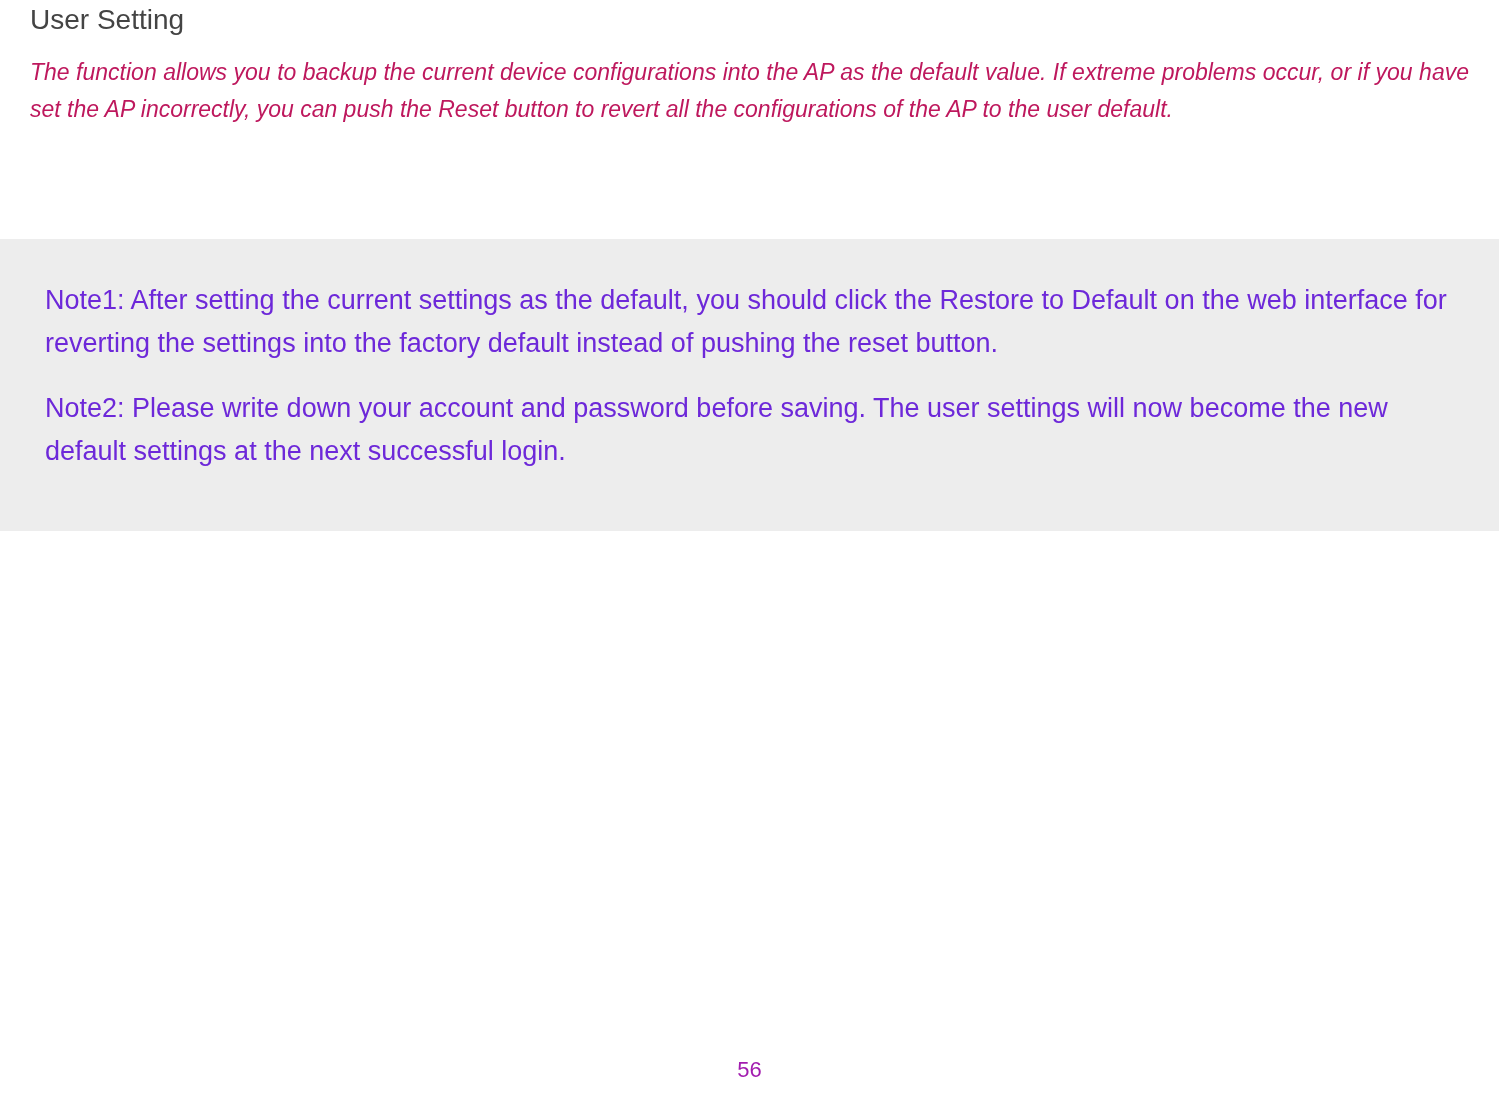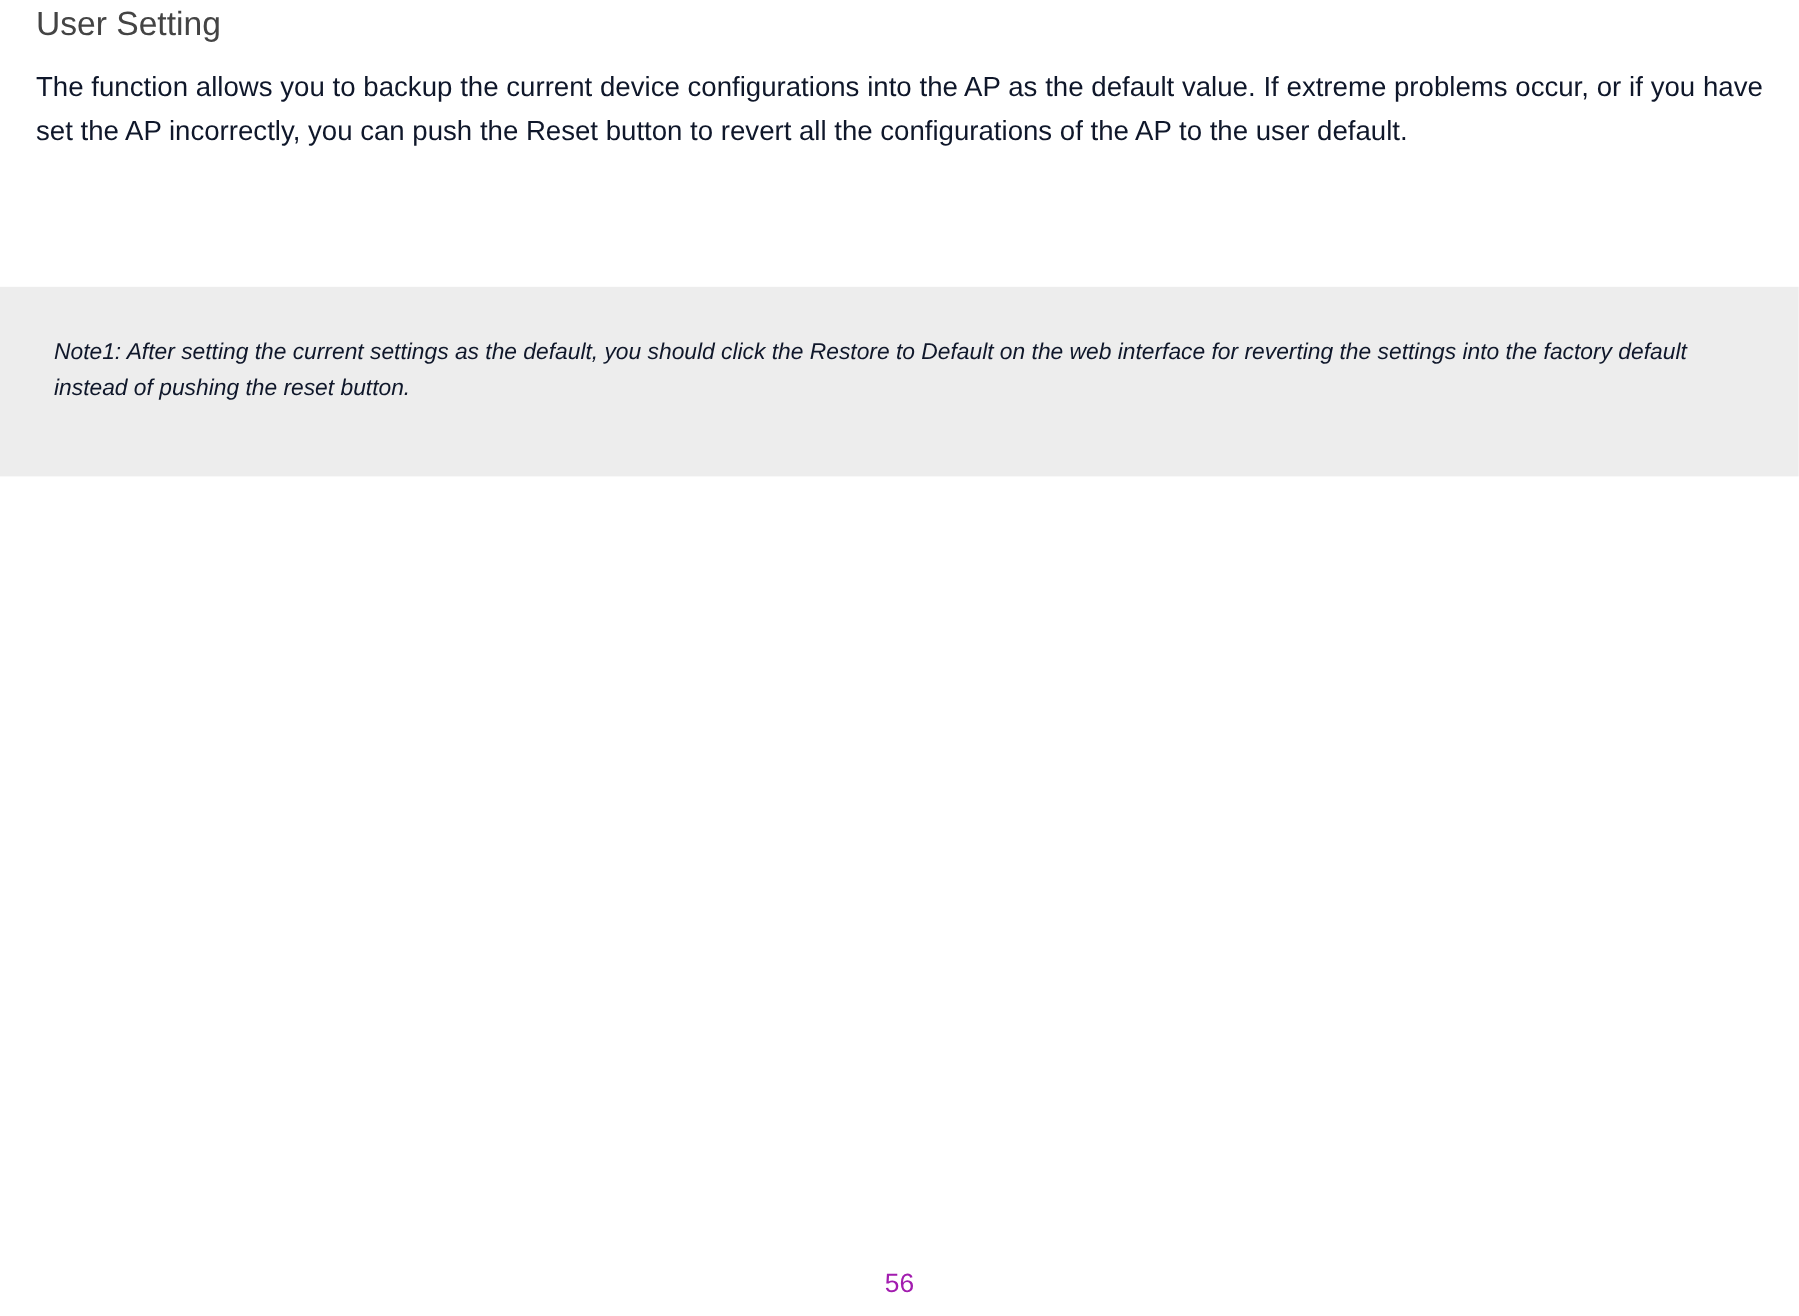--- a/index.html
+++ b/index.html
@@ -29,46 +29,46 @@
     .section-heading {
       font-size: 28px;
       font-weight: normal;
       color: #444444;
       margin-bottom: 18px;
       margin-top: 4px;
     }
     .body-text {
       font-size: 23px;
       line-height: 1.62;
-      color: #0f172a;
+      color: #be185d;
       text-align: justify;
       text-justify: inter-word;
+      font-style: italic;
     }
     .body-text-right {
       font-size: 23px;
       line-height: 1.62;
       color: #333333;
       text-align: justify;
       text-justify: inter-word;
       margin-top: 4px;
     }
     .para-gap {
       margin-top: 14px;
     }
     .note-box {
       background: #ededed;
       margin-top: 110px;
       padding: 40px 45px 58px 45px;
       width: 100%;
     }
     .note-text {
-      font-size: 19px;
+      font-size: 27px;
       line-height: 1.6;
-      color: #0f172a;
-      font-style: italic;
+      color: #6d28d9;
     }
     .note-gap {
       margin-top: 22px;
     }
     .page-number {
       position: absolute;
       bottom: 14px;
       left: 50%;
       transform: translateX(-50%);
       font-size: 22px;
@@ -82,15 +82,16 @@
   <div class="two-column">
     <div class="column">
       <h2 class="section-heading">User Setting</h2>
       <p class="body-text">The function allows you to backup the current device configurations into the AP as the default value. If extreme problems occur, or if you have set the AP incorrectly, you can push the Reset button to revert all the configurations of the AP to the user default.</p>
     </div>
   </div>
 </div>
 
 <div class="note-box">
   <p class="note-text">Note1: After setting the current settings as the default, you should click the Restore to Default on the web interface for reverting the settings into the factory default instead of pushing the reset button.</p>
+  <p class="note-text note-gap">Note2: Please write down your account and password before saving. The user settings will now become the new default settings at the next successful login.</p>
 </div>
 
 <div class="page-number">56</div>
 
 </body></html>

